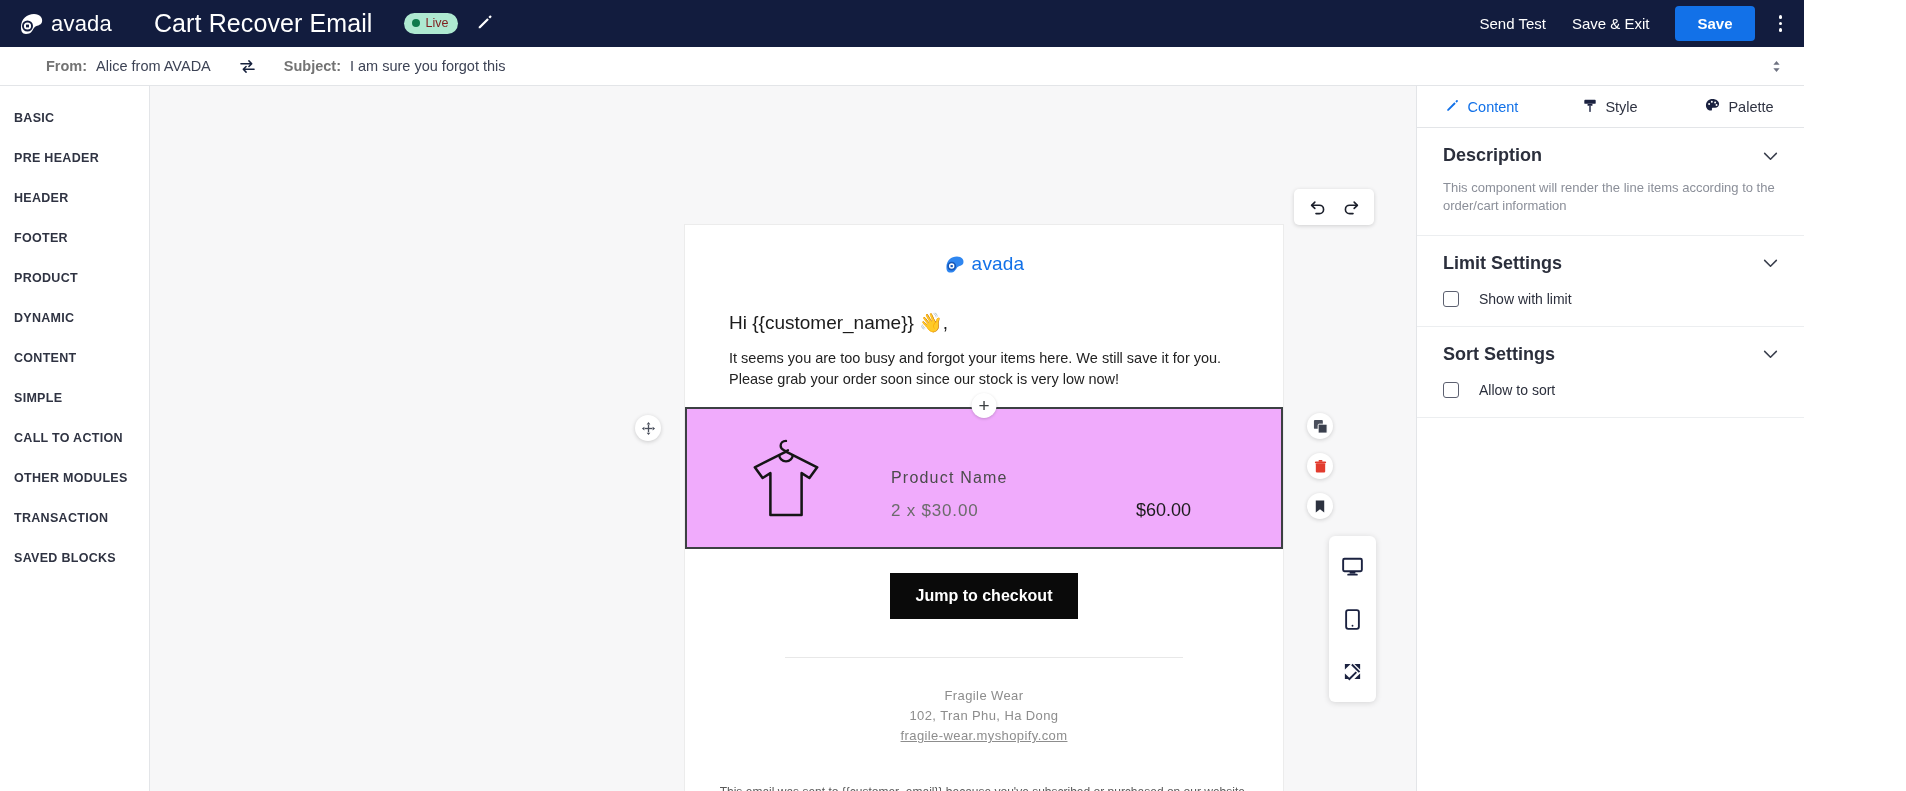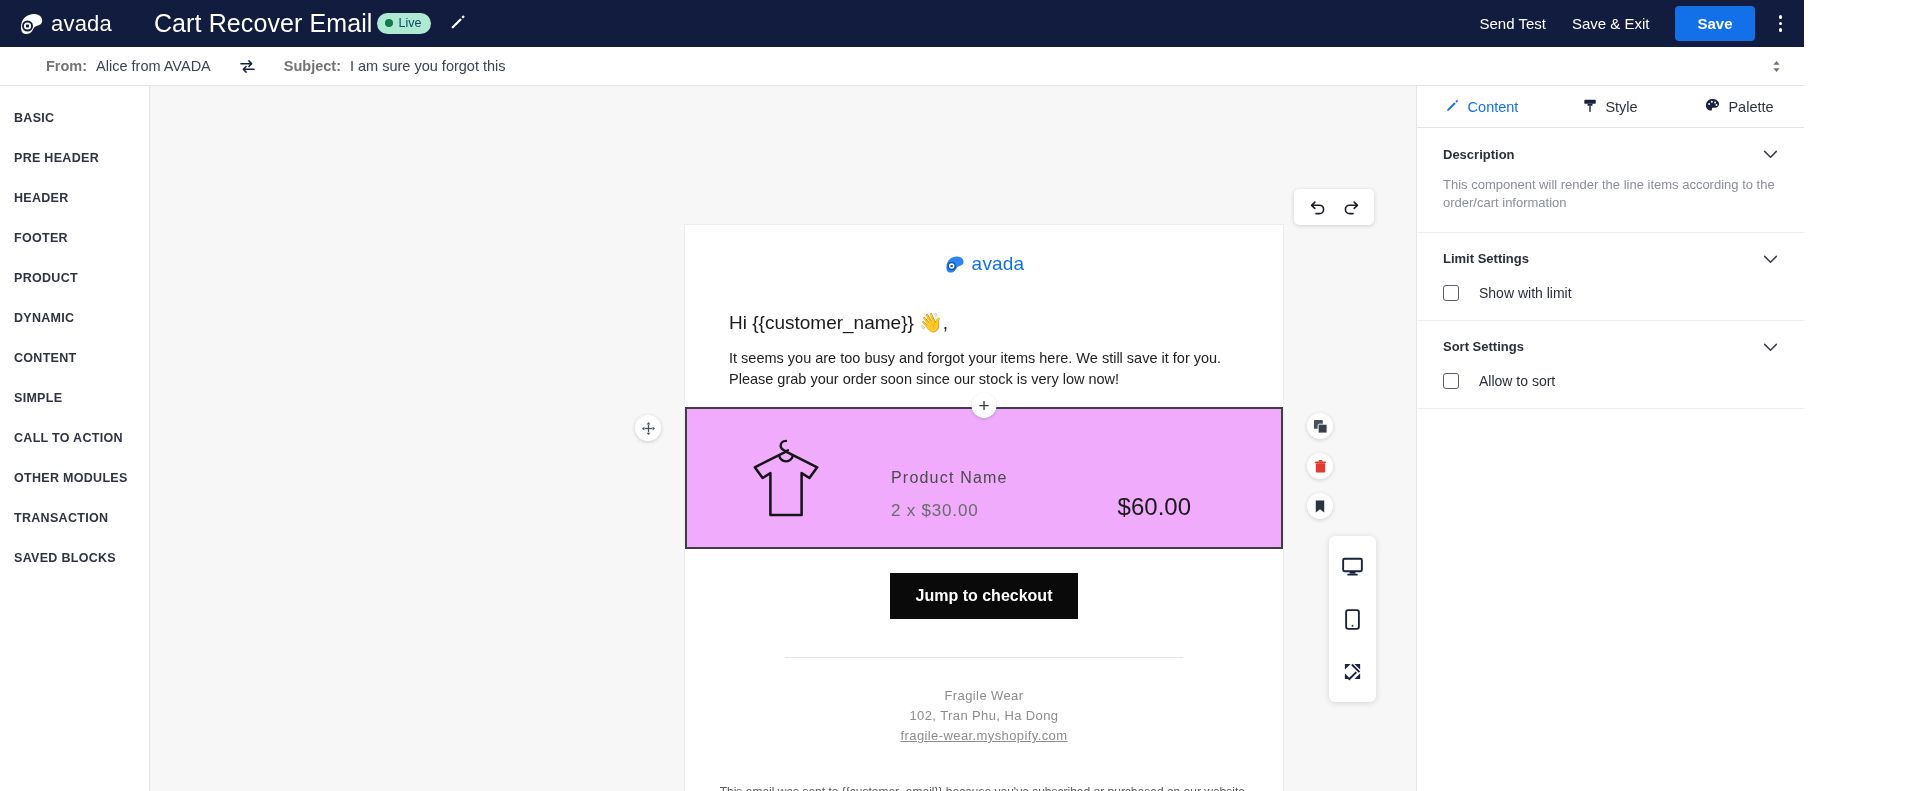--- a/index.html
+++ b/index.html
@@ -14,22 +14,22 @@
   .topbar {
     height: 47px; background: #121c3e; flex: 0 0 47px;
     display: flex; align-items: center; padding: 0 18px; color: #fff;
   }
   .brand { display: flex; align-items: center; gap: 7px; margin-right: 42px; }
   .brand-mark { width: 26px; height: 24px; position: relative; }
   .brand-name { font-size: 22px; letter-spacing: .2px; color: #fff; font-weight: 400; }
   .doc-title { font-size: 25px; font-weight: 400; color: #fff; letter-spacing: .1px; }
   .live-badge {
     display: inline-flex; align-items: center; gap: 5px;
-    background: #aee9d1; color: #0c4a6e; border-radius: 11px;
-    padding: 2px 10px 3px 8px; font-size: 12.5px; margin-left: 5px;
+    background: #aee9d1; color: #7f1d1d; border-radius: 11px;
+    padding: 2px 10px 3px 8px; font-size: 12.5px; margin-left: 32px;
     font-weight: 400; height: 21px;
   }
   .live-dot { width: 8px; height: 8px; border-radius: 50%; background: #0f7a4d; }
   .edit-title-btn { margin-left: 18px; display: flex; align-items: center; cursor: pointer; }
   .topbar-spacer { flex: 1 1 auto; }
   .top-link { font-size: 15px; color: #fff; margin-right: 26px; cursor: pointer; white-space: nowrap; }
   .save-btn {
     background: #1271e8; color: #fff; border: none; border-radius: 4px;
     font-size: 15px; font-weight: 700; padding: 9px 22px; cursor: pointer;
     font-family: "Liberation Sans", sans-serif;
@@ -85,21 +85,21 @@
   
   .prod-wrap { position: relative; margin: 18px 0 0; }
   .prod-block {
     border: 2px solid #3c4043; margin: 0 0 0 0; padding: 26px 24px;
     display: flex; align-items: flex-end; background: #f0abfc;
   }
   .prod-img { width: 150px; display: flex; justify-content: center; }
   .prod-name { font-size: 16px; color: #4b4b4b; letter-spacing: 1.2px; }
   .prod-qty { font-size: 17px; color: #6b6b6b; letter-spacing: .8px; margin-top: 14px; }
   .prod-mid { flex: 1 1 auto; padding-left: 30px; }
-  .prod-price { font-size: 24px; color: #1b1b1b; padding-right: 66px; }
+  .prod-price { font-size: 18px; color: #1b1b1b; padding-right: 66px; }
 
   .plus-badge {
     position: absolute; left: 50%; top: -14px; transform: translateX(-50%);
     width: 25px; height: 25px; border-radius: 50%; background: #fff;
     display: flex; align-items: center; justify-content: center; z-index: 5;
     box-shadow: 0 1px 3px rgba(0,0,0,.18); font-size: 19px; color: #3c4043; line-height: 1;
   }
   .drag-handle {
     position: absolute; left: -50px; top: 8px; width: 26px; height: 26px; border-radius: 50%;
     background: #fff; box-shadow: 0 1px 4px rgba(0,0,0,.18);
@@ -134,21 +134,21 @@
     display: flex; flex-direction: column;
   }
   .rp-tabs { display: flex; height: 42px; border-bottom: 1px solid #e3e5e8; }
   .rp-tab {
     flex: 1 1 0; display: flex; align-items: center; justify-content: center; gap: 8px;
     font-size: 14.5px; color: #2f3342; cursor: pointer; position: relative;
   }
   .rp-tab.active { color: #1271e8; }
   .rp-section { border-bottom: 1px solid #eceef0; padding: 17px 26px 19px; }
   .rp-head { display: flex; align-items: center; justify-content: space-between; cursor: pointer; }
-  .rp-title { font-size: 13px; font-weight: 700; color: #2b2f3c; }
+  .rp-title { font-size: 18px; font-weight: 700; color: #2b2f3c; }
   .rp-desc { font-size: 13px; color: #8b8f99; line-height: 1.42; margin-top: 13px; }
   .rp-row { display: flex; align-items: center; gap: 20px; margin-top: 17px; cursor: pointer; }
   .cbox { width: 16px; height: 16px; border: 1.6px solid #5c6070; border-radius: 3px; flex: 0 0 16px; }
   .rp-row-label { font-size: 14px; color: #2b2f3c; }
   .chev { color: #3a3f4d; }
 </style>
 </head>
 <body>
 
 <div class="app">

